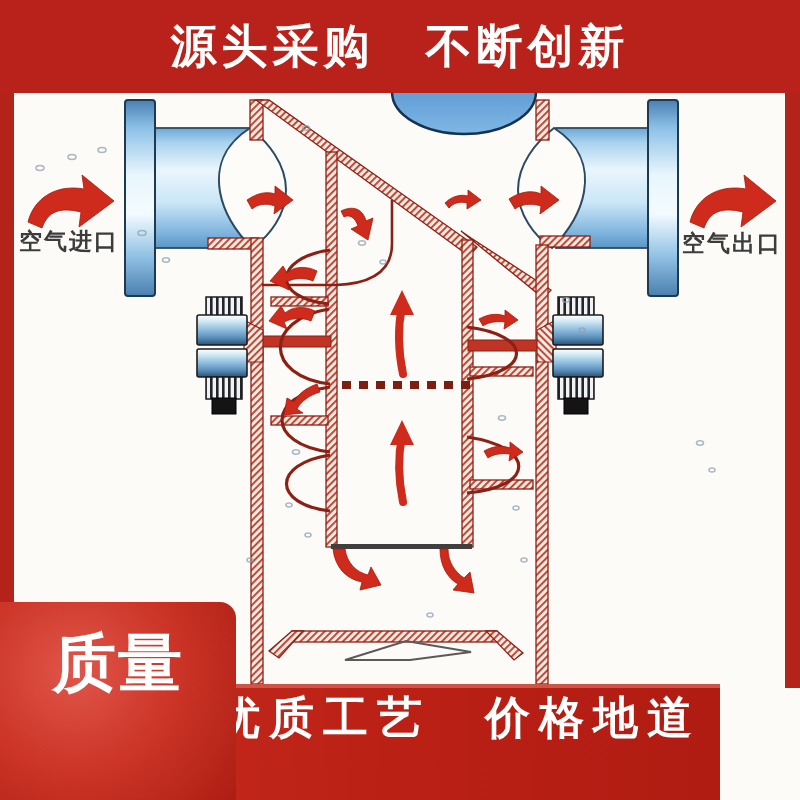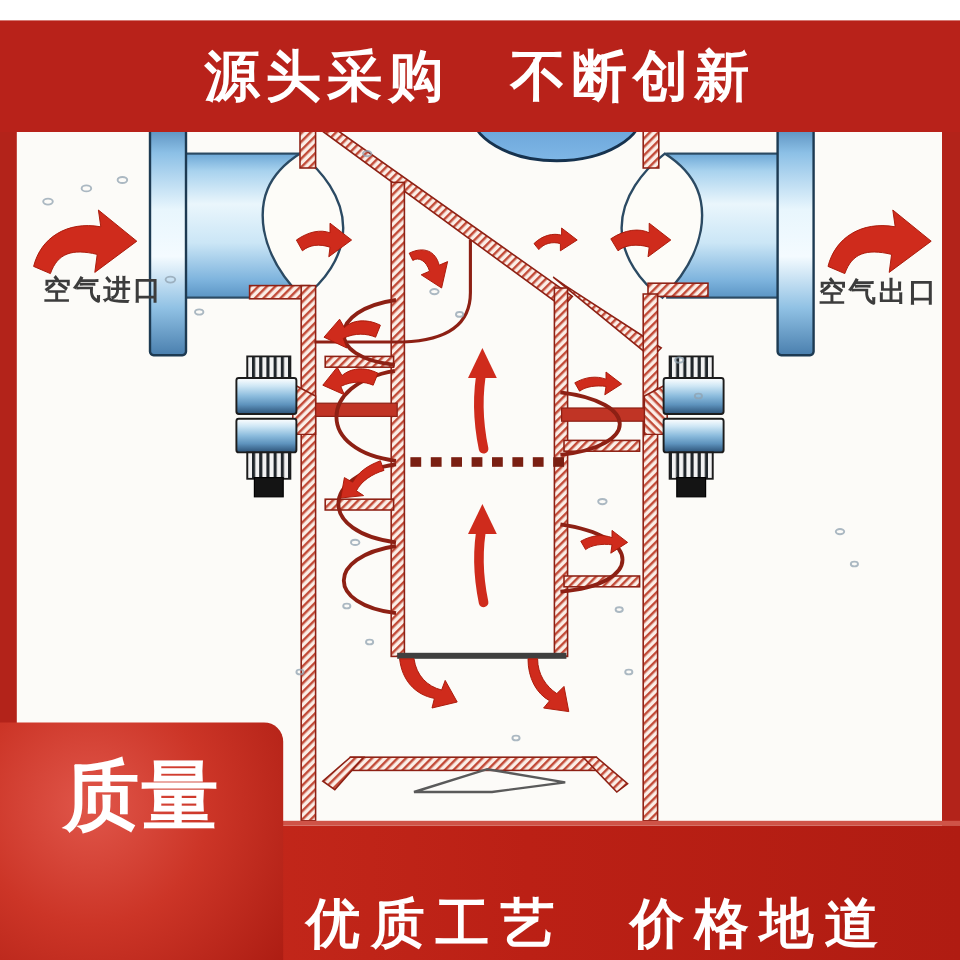--- a/index.html
+++ b/index.html
@@ -3,35 +3,35 @@
 <meta charset="utf-8">
 <style>
   html,body{margin:0;padding:0;}
   body{width:800px;height:800px;position:relative;overflow:hidden;
        font-family:"Liberation Sans","DejaVu Sans",sans-serif;background:#fff;}
   .main-area{position:absolute;left:0;top:93px;width:800px;height:707px;background:#fcfbf8;}
   .edge-strip{position:absolute;background:#b3231a;}
   .edge-strip.left{left:0;top:93px;width:14px;height:520px;}
   .edge-strip.right{right:0;top:93px;width:15px;height:595px;}
   .top-banner{position:absolute;left:0;top:0;width:800px;height:93px;background:#b8221a;
-      display:flex;align-items:center;justify-content:center;z-index:30;margin-top:17px;}
+      display:flex;align-items:center;justify-content:center;z-index:30;}
   .top-banner-text{color:#ffffff;font-size:46px;font-weight:bold;letter-spacing:5px;white-space:pre;}
-  .bottom-banner{position:absolute;left:0;top:684px;width:800px;height:116px;
+  .bottom-banner{position:absolute;left:0;top:684px;width:720px;height:116px;
       background:linear-gradient(to right,#9e1710,#c62b1d 10%,#bb2015 55%,#b01c12);
       border-top:4px solid #cf5347;box-sizing:border-box;
-      display:flex;align-items:flex-end;justify-content:center;padding-left:196px;z-index:20;}
+      display:flex;align-items:flex-start;justify-content:center;padding-left:196px;z-index:20;}
   .bottom-banner-text{color:#ffffff;font-size:45px;font-weight:bold;letter-spacing:9px;white-space:pre;}
   .quality-box{position:absolute;left:0;top:602px;width:236px;height:198px;
       background:radial-gradient(circle at 32% 35%,#e0564a 0%,#cc3527 48%,#ad1d13 100%);
       border-radius:0 16px 0 0;z-index:40;display:flex;flex-direction:column;
       align-items:center;justify-content:flex-start;padding-top:24px;box-sizing:border-box;}
   .quality-line{color:#ffffff;font-size:64px;font-weight:bold;line-height:75px;letter-spacing:2px;}
   .flow-label{position:absolute;color:#3c3c3c;font-size:23px;font-weight:600;
       letter-spacing:2px;z-index:10;white-space:nowrap;}
-  .flow-label.inlet{left:36px;top:226px;}
+  .flow-label.inlet{left:19px;top:226px;}
   .flow-label.outlet{left:682px;top:228px;font-family:Liberation Mono, monospace;}
   svg.diagram{position:absolute;left:0;top:0;z-index:5;}
 </style>
 </head>
 <body>
 
 <div class="main-area"></div>
 <div class="edge-strip left"></div>
 <div class="edge-strip right"></div>
 

